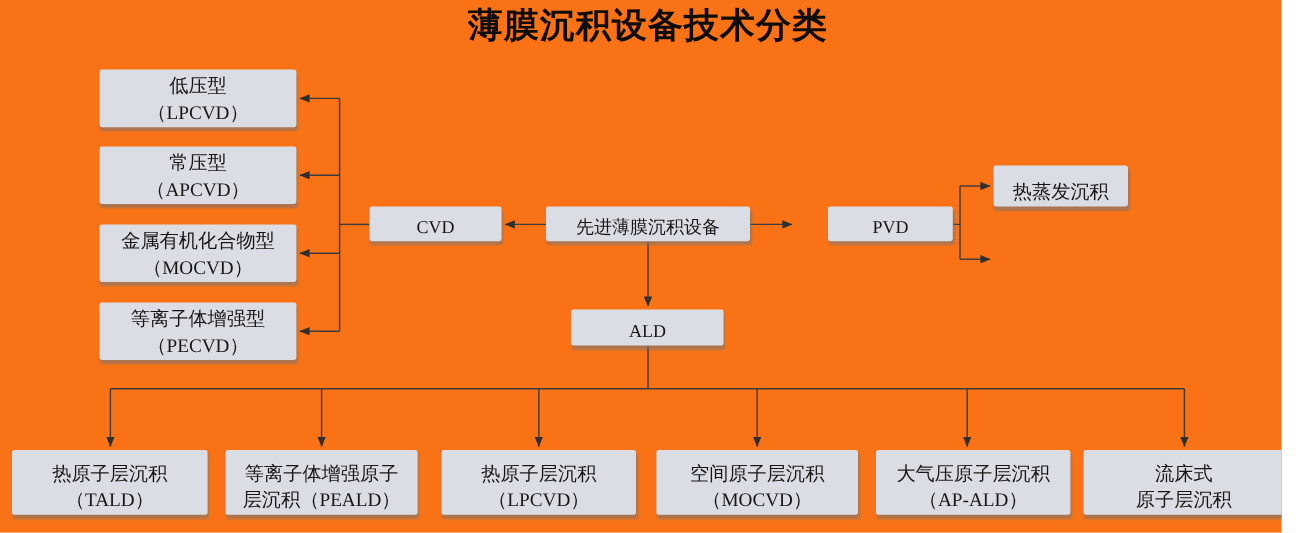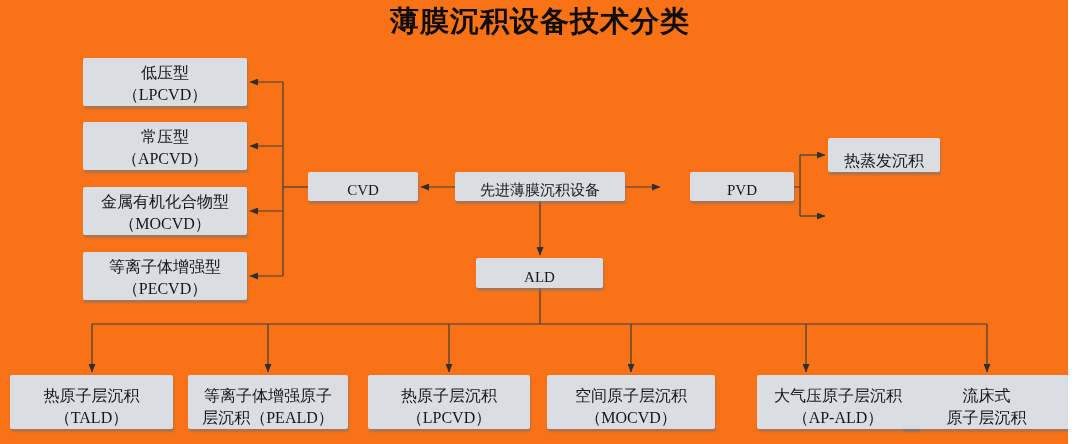--- a/index.html
+++ b/index.html
@@ -120,21 +120,21 @@
     <span class="ln">层沉积（PEALD）</span>
   </div>
   <div class="node" style="left:368px;top:375px;width:162px;height:54px">
     <span class="ln">热原子层沉积</span>
     <span class="ln">（LPCVD）</span>
   </div>
   <div class="node" style="left:547px;top:375px;width:168px;height:54px">
     <span class="ln">空间原子层沉积</span>
     <span class="ln">（MOCVD）</span>
   </div>
-  <div class="node" style="left:757px;top:375px;width:162px;height:54px">
+  <div class="node" style="left:730px;top:375px;width:162px;height:54px">
     <span class="ln">大气压原子层沉积</span>
     <span class="ln">（AP-ALD）</span>
   </div>
   <div class="node" style="left:903px;top:375px;width:167px;height:54px">
     <span class="ln">流床式</span>
     <span class="ln">原子层沉积</span>
   </div>
 
 </div>
 

